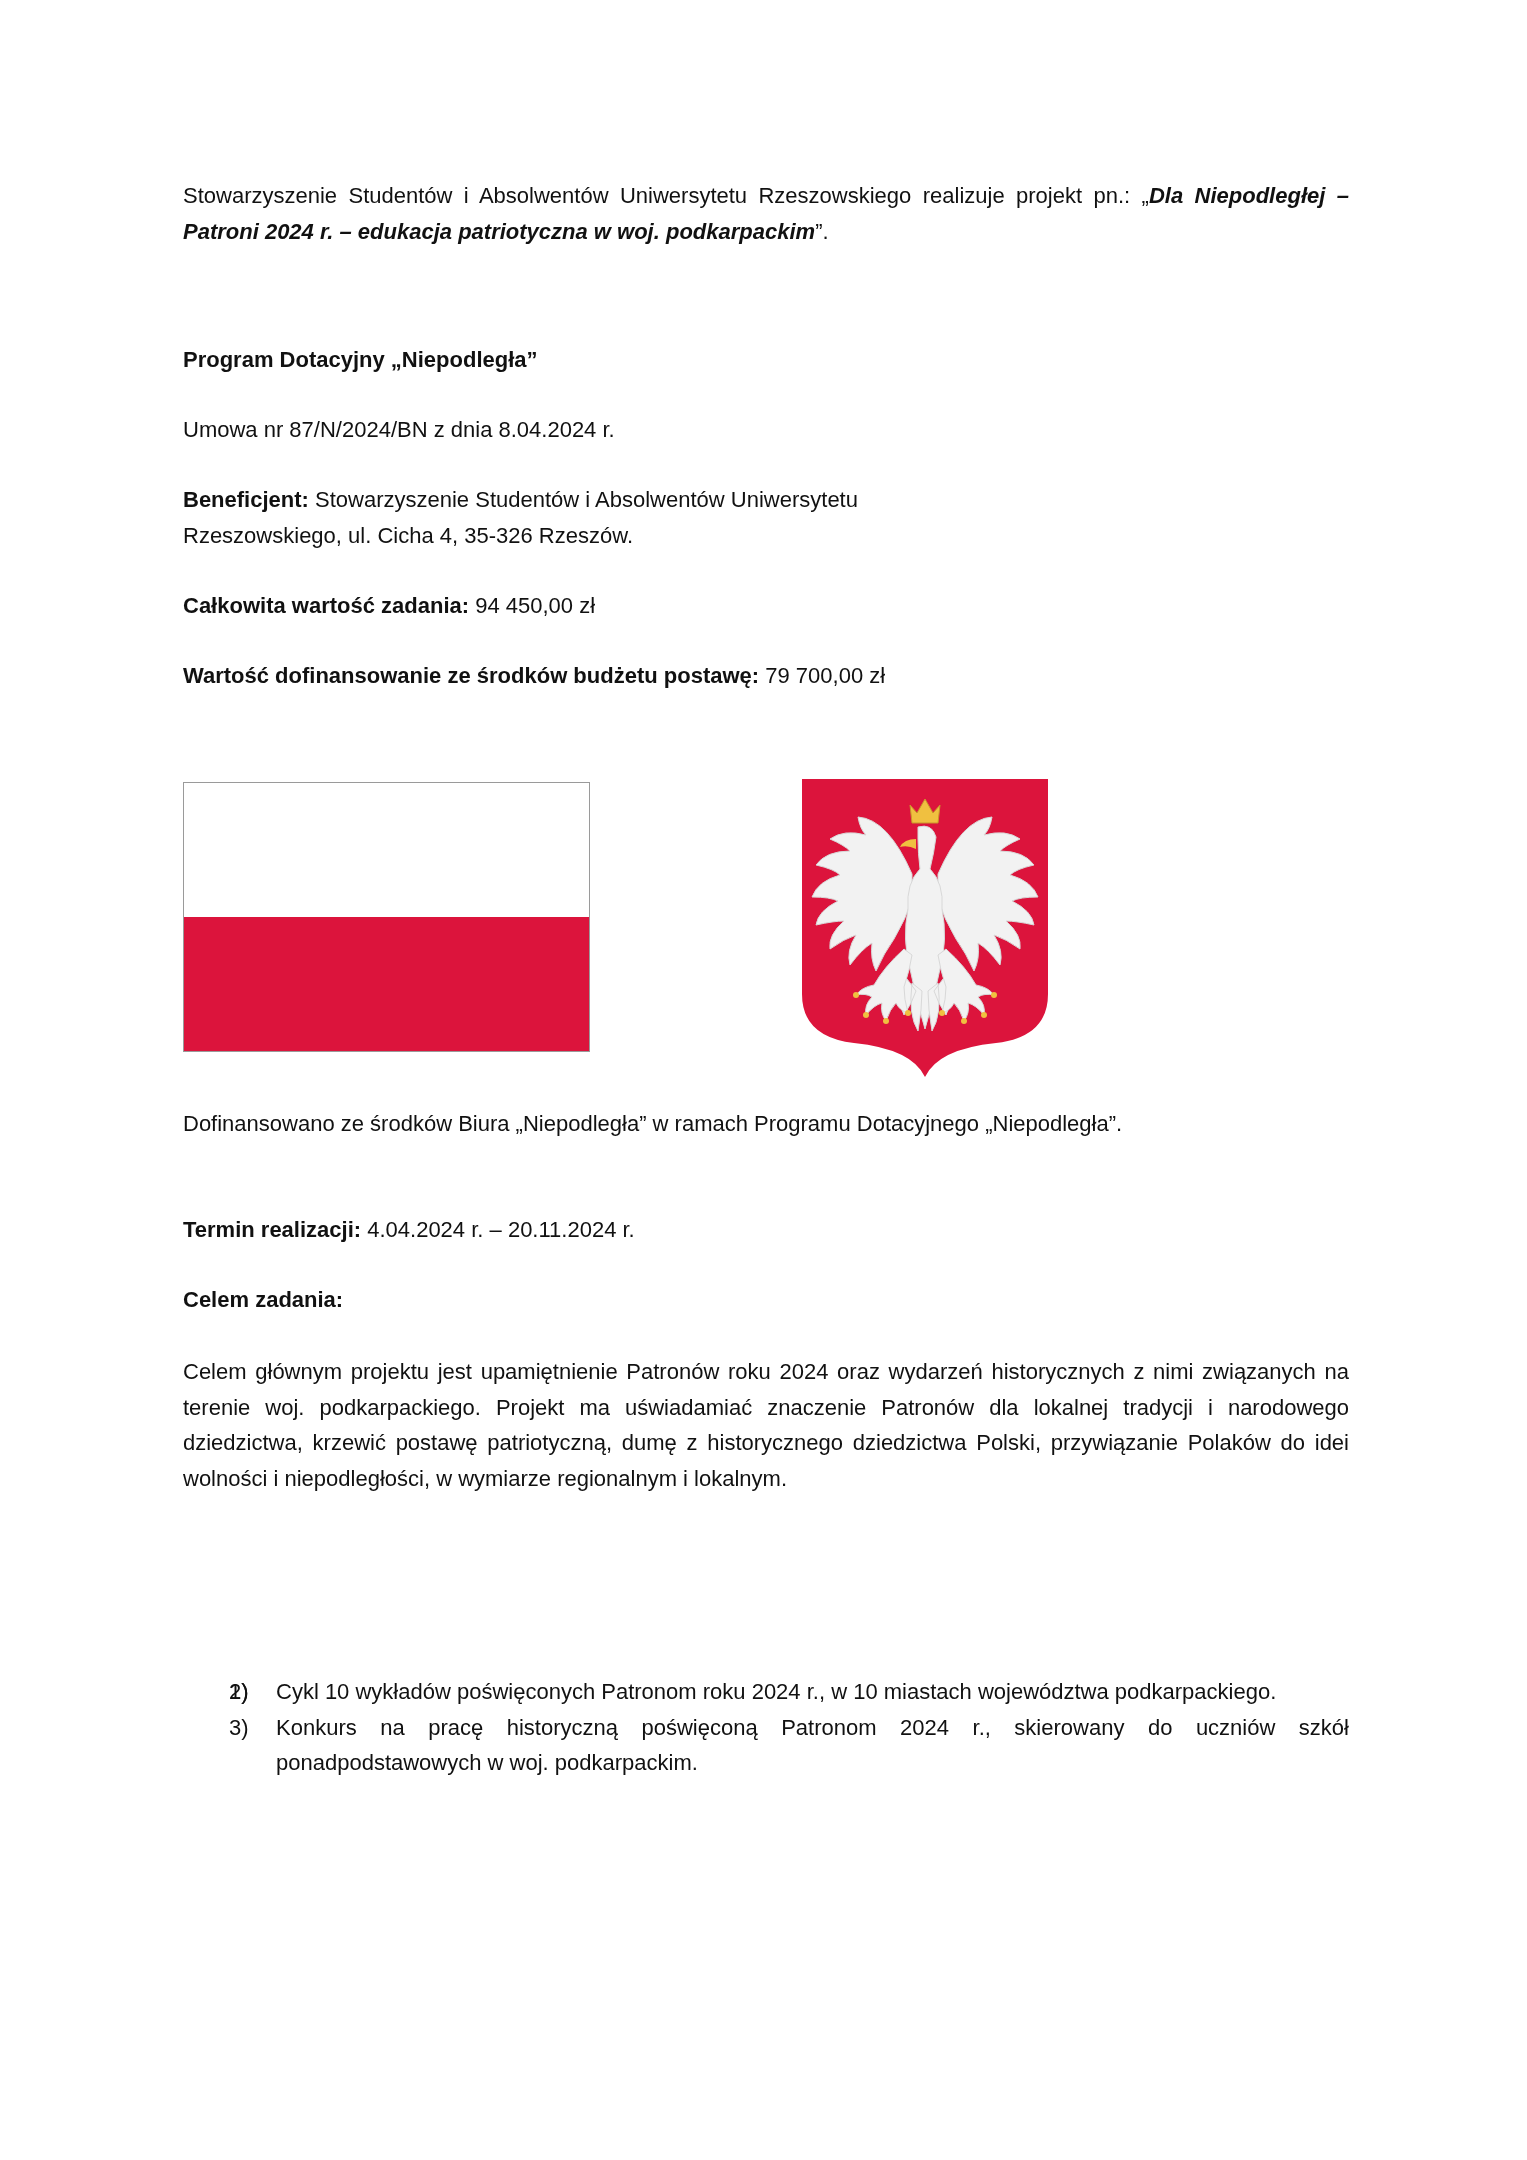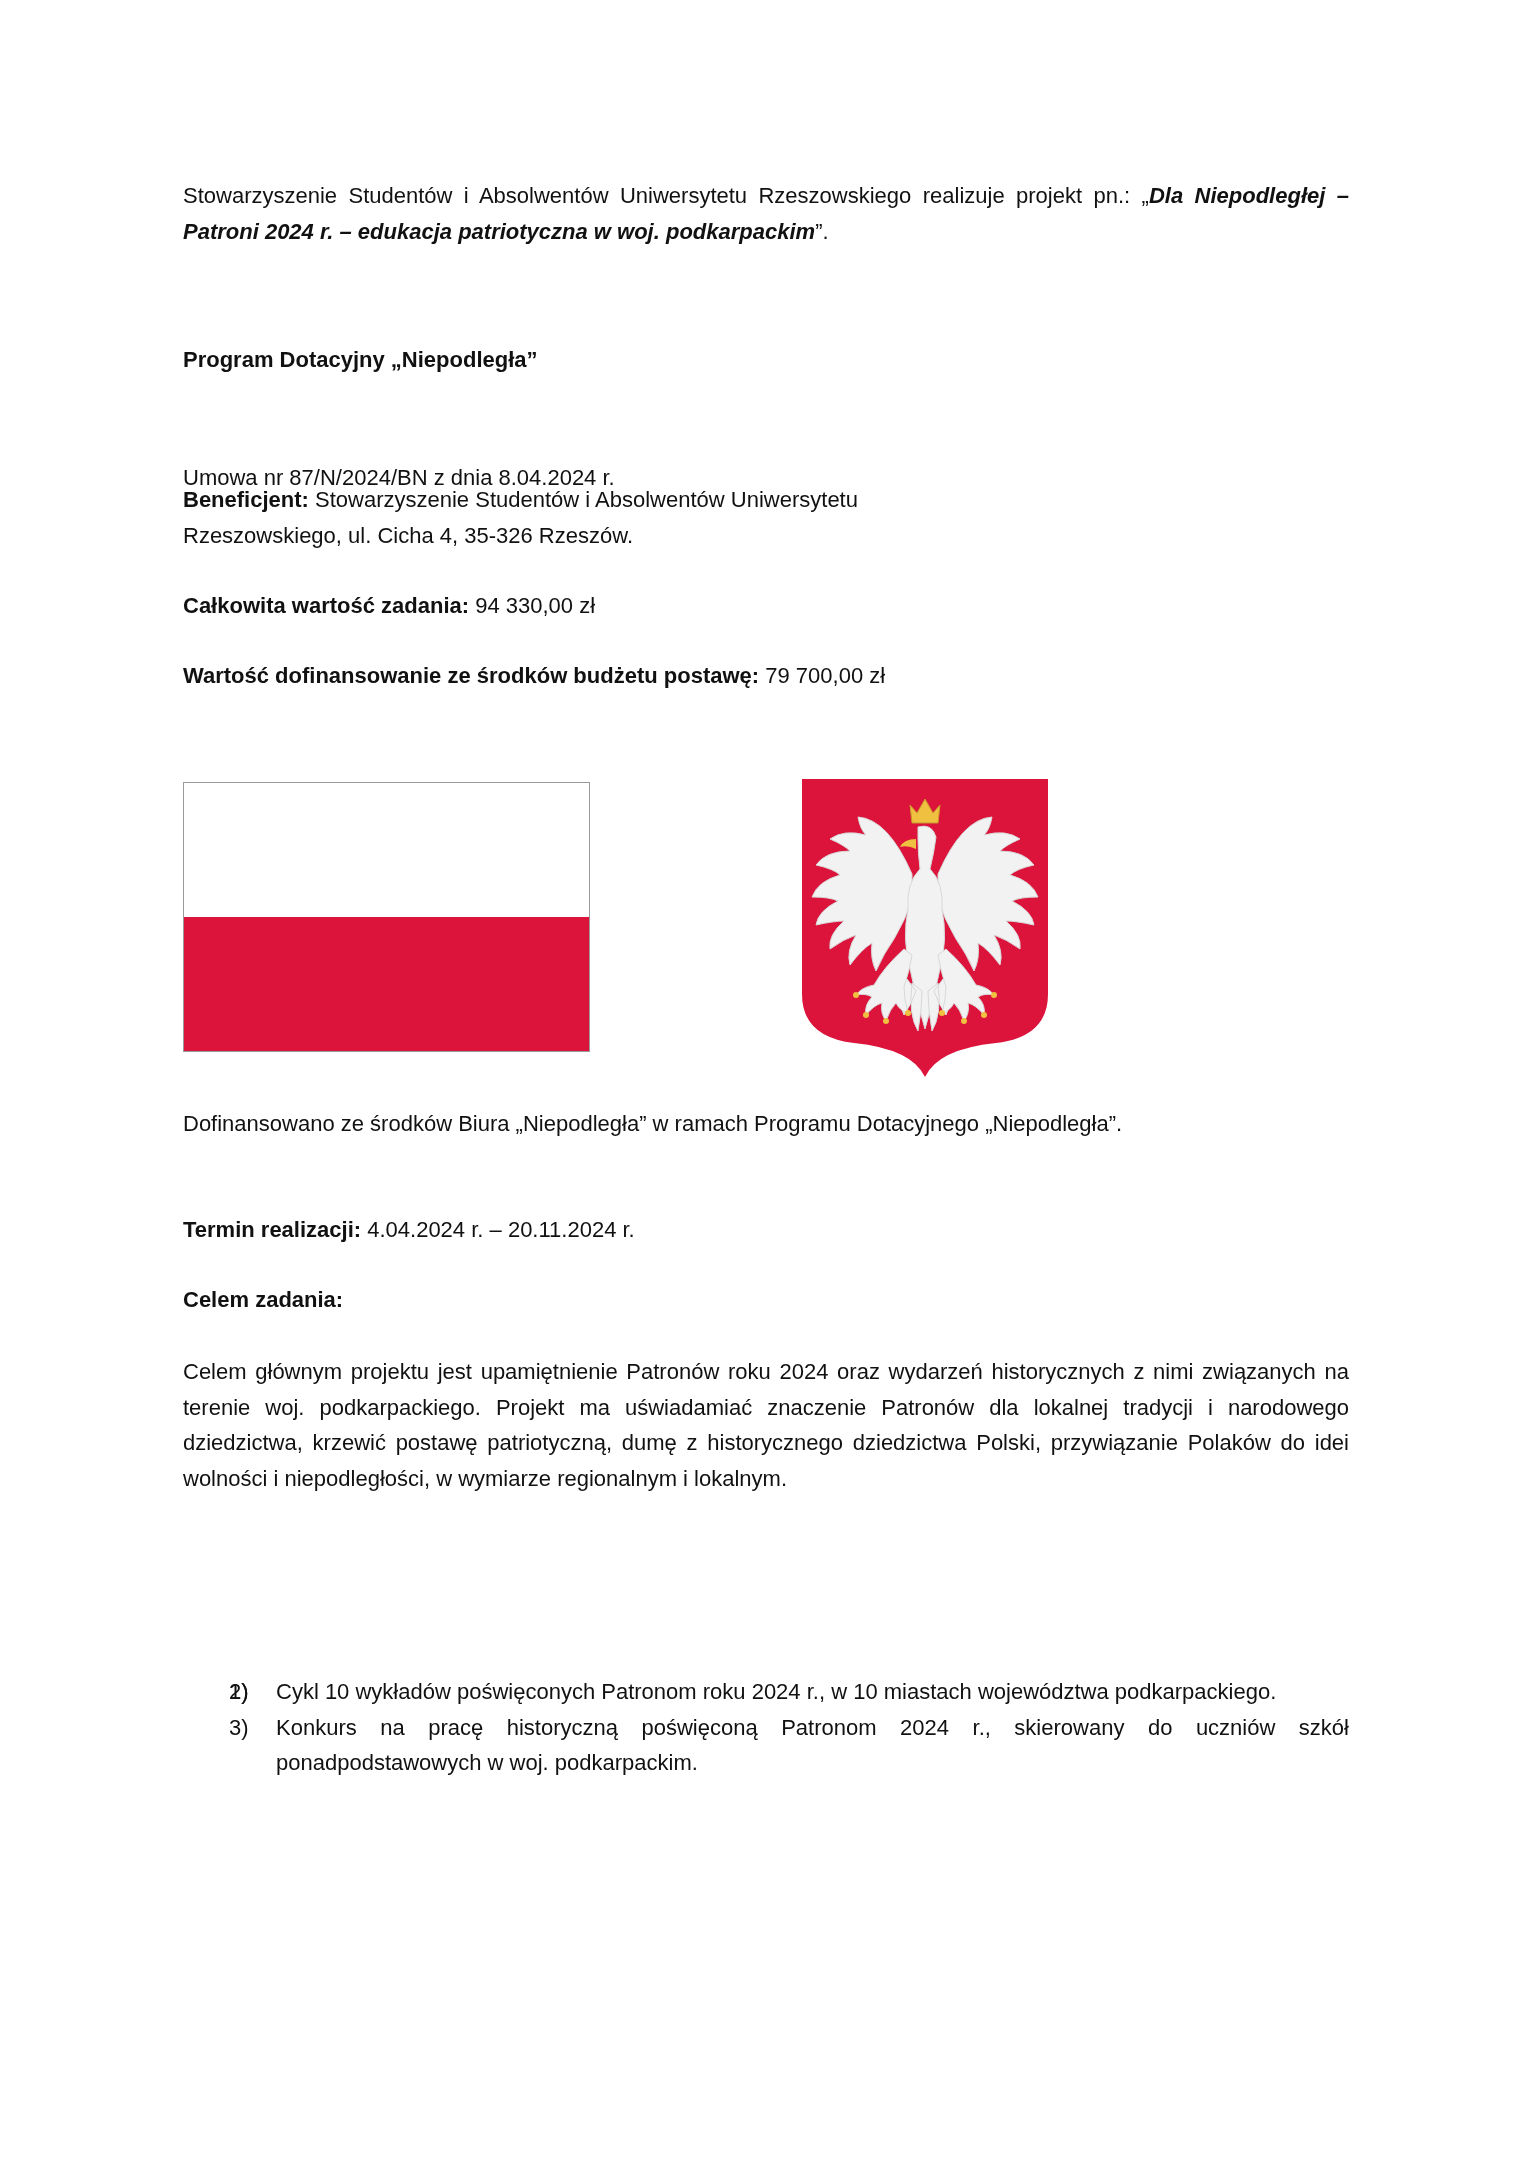--- a/index.html
+++ b/index.html
@@ -20,25 +20,25 @@
   ol.tasks li .num { position: absolute; left: 46px; top: 0; }
 </style>
 </head>
 <body>
 
 <div class="page">
   <p class="just"><span>Stowarzyszenie Studentów i Absolwentów Uniwersytetu Rzeszowskiego realizuje projekt pn.: „</span><span class="bi">Dla Niepodległej – Patroni 2024 r.  – edukacja patriotyczna w woj. podkarpackim</span><span>”.</span></p>
 
   <p class="b abs" style="top:164px;">Program Dotacyjny „Niepodległa”</p>
 
-  <p class="abs" style="top:234px;margin-top:48px;">Umowa nr 87/N/2024/BN z dnia 8.04.2024 r.</p>
+  <p class="abs" style="top:234px;">Umowa nr 87/N/2024/BN z dnia 8.04.2024 r.</p>
 
   <p class="abs" style="top:304px;"><span class="b">Beneficjent:</span><span> Stowarzyszenie Studentów i Absolwentów Uniwersytetu</span><br><span>Rzeszowskiego, ul. Cicha 4, 35-326 Rzeszów.</span></p>
 
-  <p class="abs" style="top:410px;"><span class="b">Całkowita wartość zadania:</span><span> 94 330,00 zł</span></p>
+  <p class="abs" style="top:410px;"><span class="b">Całkowita wartość zadania:</span><span> 94 450,00 zł</span></p>
 
   <p class="abs" style="top:480px;"><span class="b">Wartość dofinansowanie ze środków budżetu postawę:</span><span> 79 700,00 zł</span></p>
 
   <p class="abs just" style="top:928px;">Dofinansowano ze środków Biura „Niepodległa” w ramach Programu Dotacyjnego „Niepodległa”.</p>
 
   <p class="abs" style="top:1034px;"><span class="b">Termin realizacji:</span><span> 4.04.2024 r. – 20.11.2024 r.</span></p>
 
   <p class="abs b" style="top:1104px;">Celem zadania:</p>
 
   <p class="abs just" style="top:1176px;">Celem głównym projektu jest upamiętnienie Patronów roku 2024 oraz wydarzeń historycznych z nimi związanych na terenie woj. podkarpackiego. Projekt ma uświadamiać znaczenie Patronów dla lokalnej tradycji i narodowego dziedzictwa, krzewić postawę patriotyczną, dumę z historycznego dziedzictwa Polski, przywiązanie Polaków do idei wolności i niepodległości, w wymiarze regionalnym i lokalnym.</p>

